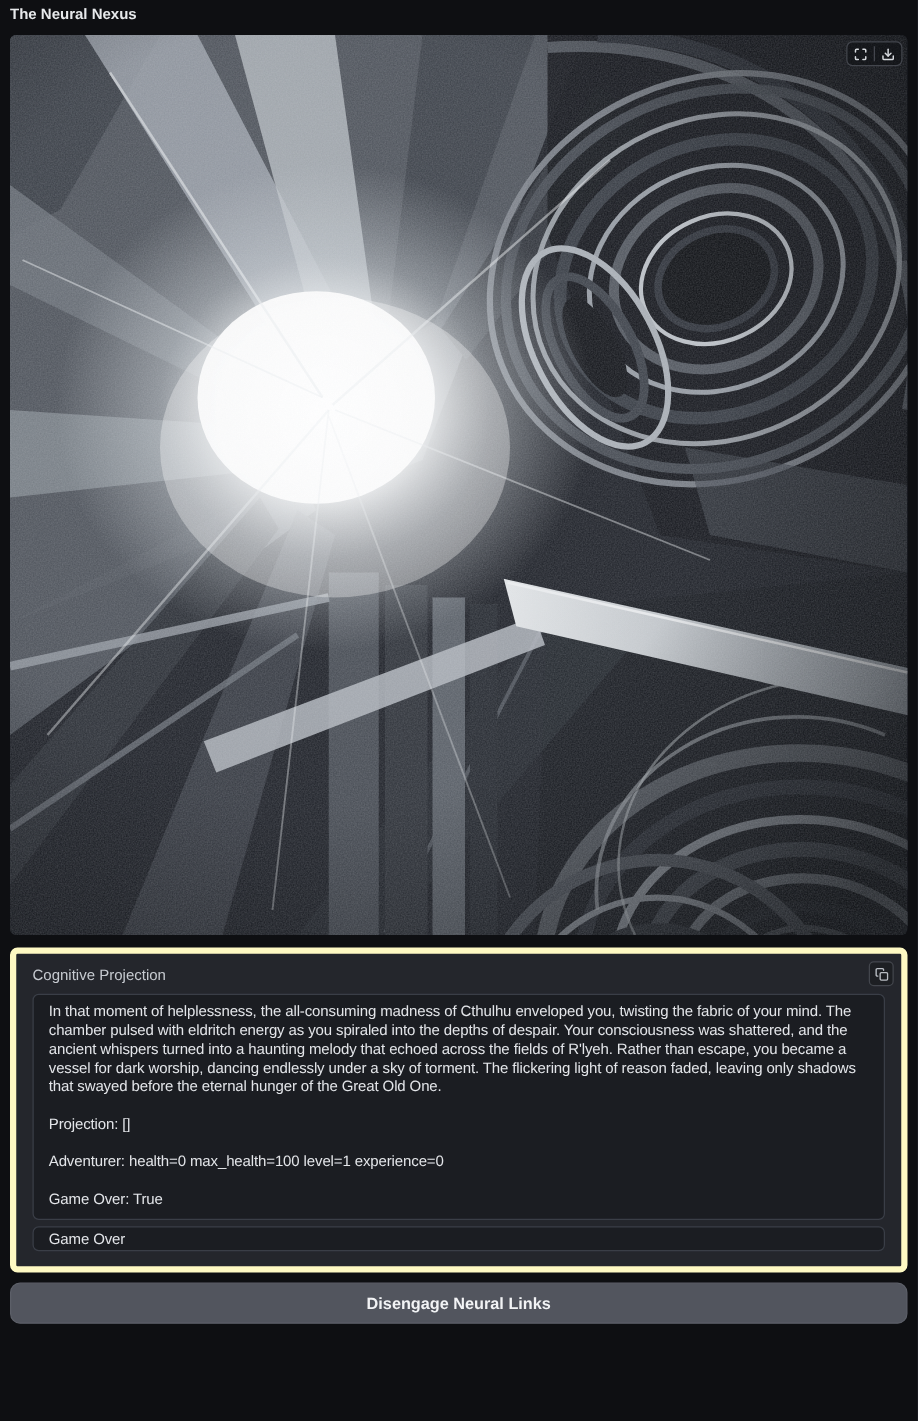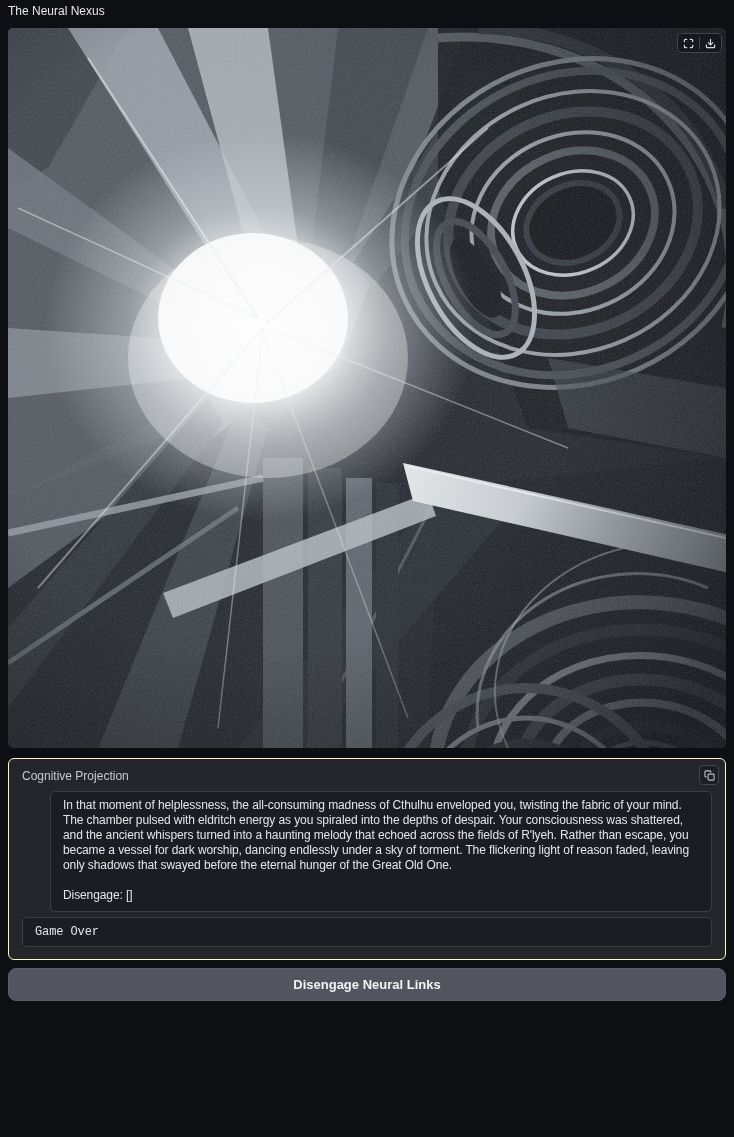--- a/index.html
+++ b/index.html
@@ -5,21 +5,21 @@
   html,body{margin:0;padding:0;}
   body{
     width:734px;height:1137px;
     background:#0e0f12;
     font-family:"Liberation Sans", sans-serif;
     -webkit-font-smoothing:antialiased;
     overflow:hidden;
   }
   .page{padding:5px 8px 8px;box-sizing:border-box;}
   .page-title{
-    font-size:12px;line-height:12px;font-weight:400;
+    font-size:12px;line-height:12px;font-weight:700;
     color:#e7e9eb;margin:0 0 11px 0;
   }
   
   .image-block{
     position:relative;width:718px;height:720px;
     border-radius:5px;overflow:hidden;background:#15171c;
   }
   .image-block svg.scene{display:block;width:718px;height:720px;}
   .img-toolbar{
     position:absolute;top:5px;right:4px;
@@ -30,21 +30,21 @@
   }
   .tool-btn{
     width:17px;height:14px;display:flex;align-items:center;justify-content:center;
     color:#d6d9dd;cursor:pointer;background:none;border:none;padding:0;
   }
   .tool-divider{width:1px;height:12px;background:#43464d;margin:0 2px;}
   
   .form-panel{
     margin-top:10px;
     background:#24262c;
-    border:1px solid #fef9c3;
+    border:5px solid #fef9c3;
     border-radius:6px;
     padding:10px 13px 12px;
     box-sizing:border-box;
     width:718px;
   }
   .panel-head{display:flex;justify-content:space-between;align-items:flex-start;}
   .block-label{font-size:12px;line-height:14px;color:#c6cad0;}
   .copy-btn{
     width:20px;height:20px;margin:-4px -7px 0 0;
     border:1px solid #43464d;border-radius:4px;
@@ -53,32 +53,31 @@
     color:#b9bdc3;cursor:pointer;padding:0;
   }
   .output-box{
     margin-top:6px;
     background:#1b1d22;
     border:1px solid #3a3e47;
     border-radius:5px;
     padding:6px 12px 8px;
     font-size:12px;line-height:15px;letter-spacing:-0.1px;
     color:#e3e5e9;
-    margin-left:28px;
   }
   .output-box .entry{margin-top:15px;}
   .output-box .entry:first-child{margin-top:0;}
   .imprint-label{margin-top:16px;}
   .imprint-input{
     margin-top:5px;display:block;
-    width:100%;height:30px;box-sizing:border-box;
+    width:100%;height:20px;box-sizing:border-box;
     background:#1b1d22;
     border:1px solid #3a3e47;border-radius:5px;
     color:#e3e5e9;font-size:12px;letter-spacing:-0.1px;
-    padding:0 12px;font-family:Liberation Mono, monospace;outline:none;
+    padding:0 12px;font-family:Liberation Sans, sans-serif;outline:none;
   }
   
   .action-button{
     margin-top:8px;display:block;
     width:718px;height:33px;
     background:#52555e;
     border:1px solid #5c5f68;border-radius:8px;
     color:#f2f3f5;font-weight:700;font-size:13px;
     font-family:inherit;cursor:pointer;
   }
@@ -224,21 +223,23 @@
       <button class="copy-btn">
         <svg width="11" height="11" viewBox="0 0 24 24" fill="none" stroke="currentColor" stroke-width="2.4" stroke-linecap="round" stroke-linejoin="round">
           <rect x="9" y="9" width="13" height="13" rx="2"></rect>
           <path d="M5 15H4a2 2 0 0 1-2-2V4a2 2 0 0 1 2-2h9a2 2 0 0 1 2 2v1"></path>
         </svg>
       </button>
     </div>
 
     <div class="output-box">
       <div class="entry">In that moment of helplessness, the all-consuming madness of Cthulhu enveloped you, twisting the fabric of your mind. The chamber pulsed with eldritch energy as you spiraled into the depths of despair. Your consciousness was shattered, and the ancient whispers turned into a haunting melody that echoed across the fields of R'lyeh. Rather than escape, you became a vessel for dark worship, dancing endlessly under a sky of torment. The flickering light of reason faded, leaving only shadows that swayed before the eternal hunger of the Great Old One.</div>
-      <div class="entry">Disengage: []</div>
+      <div class="entry">Projection: []</div>
+      <div class="entry">Adventurer: health=0 max_health=100 level=1 experience=0</div>
+      <div class="entry">Game Over: True</div>
     </div>
 
     <input class="imprint-input" type="text" value="Game Over" style="">
   </div>
 
   <button class="action-button">Disengage Neural Links</button>
 
 </div>
 
 </body></html>

